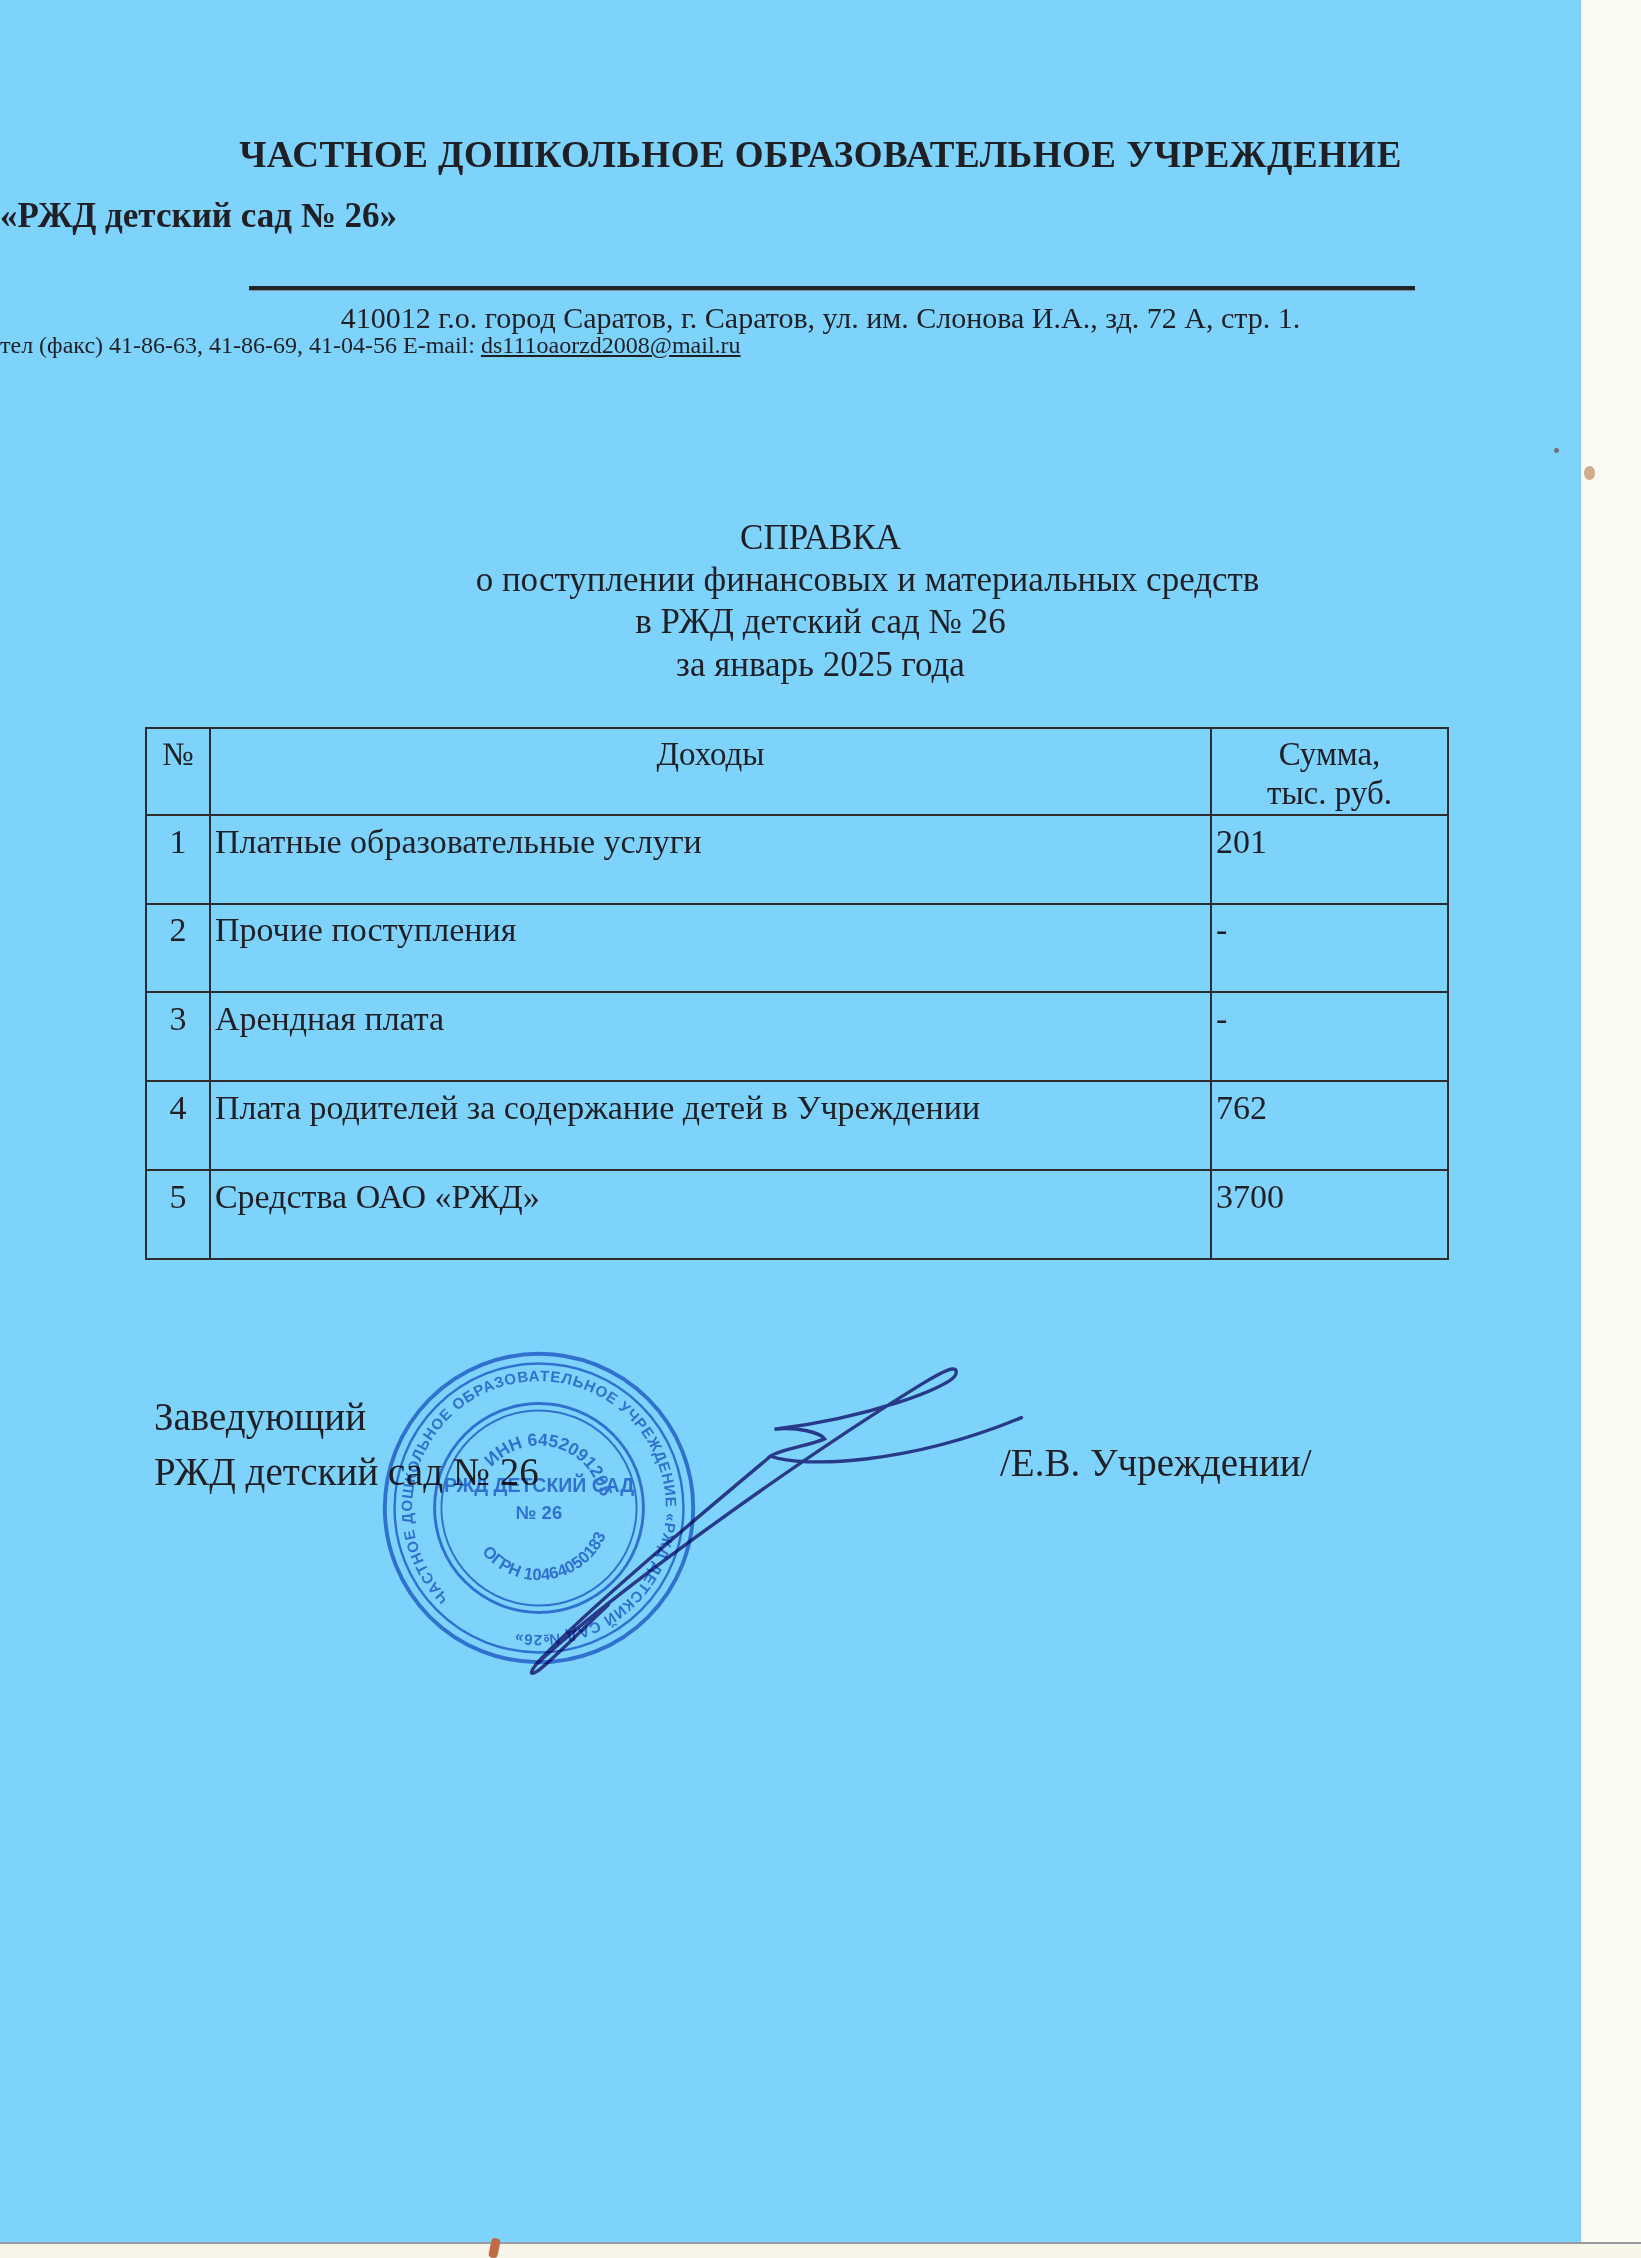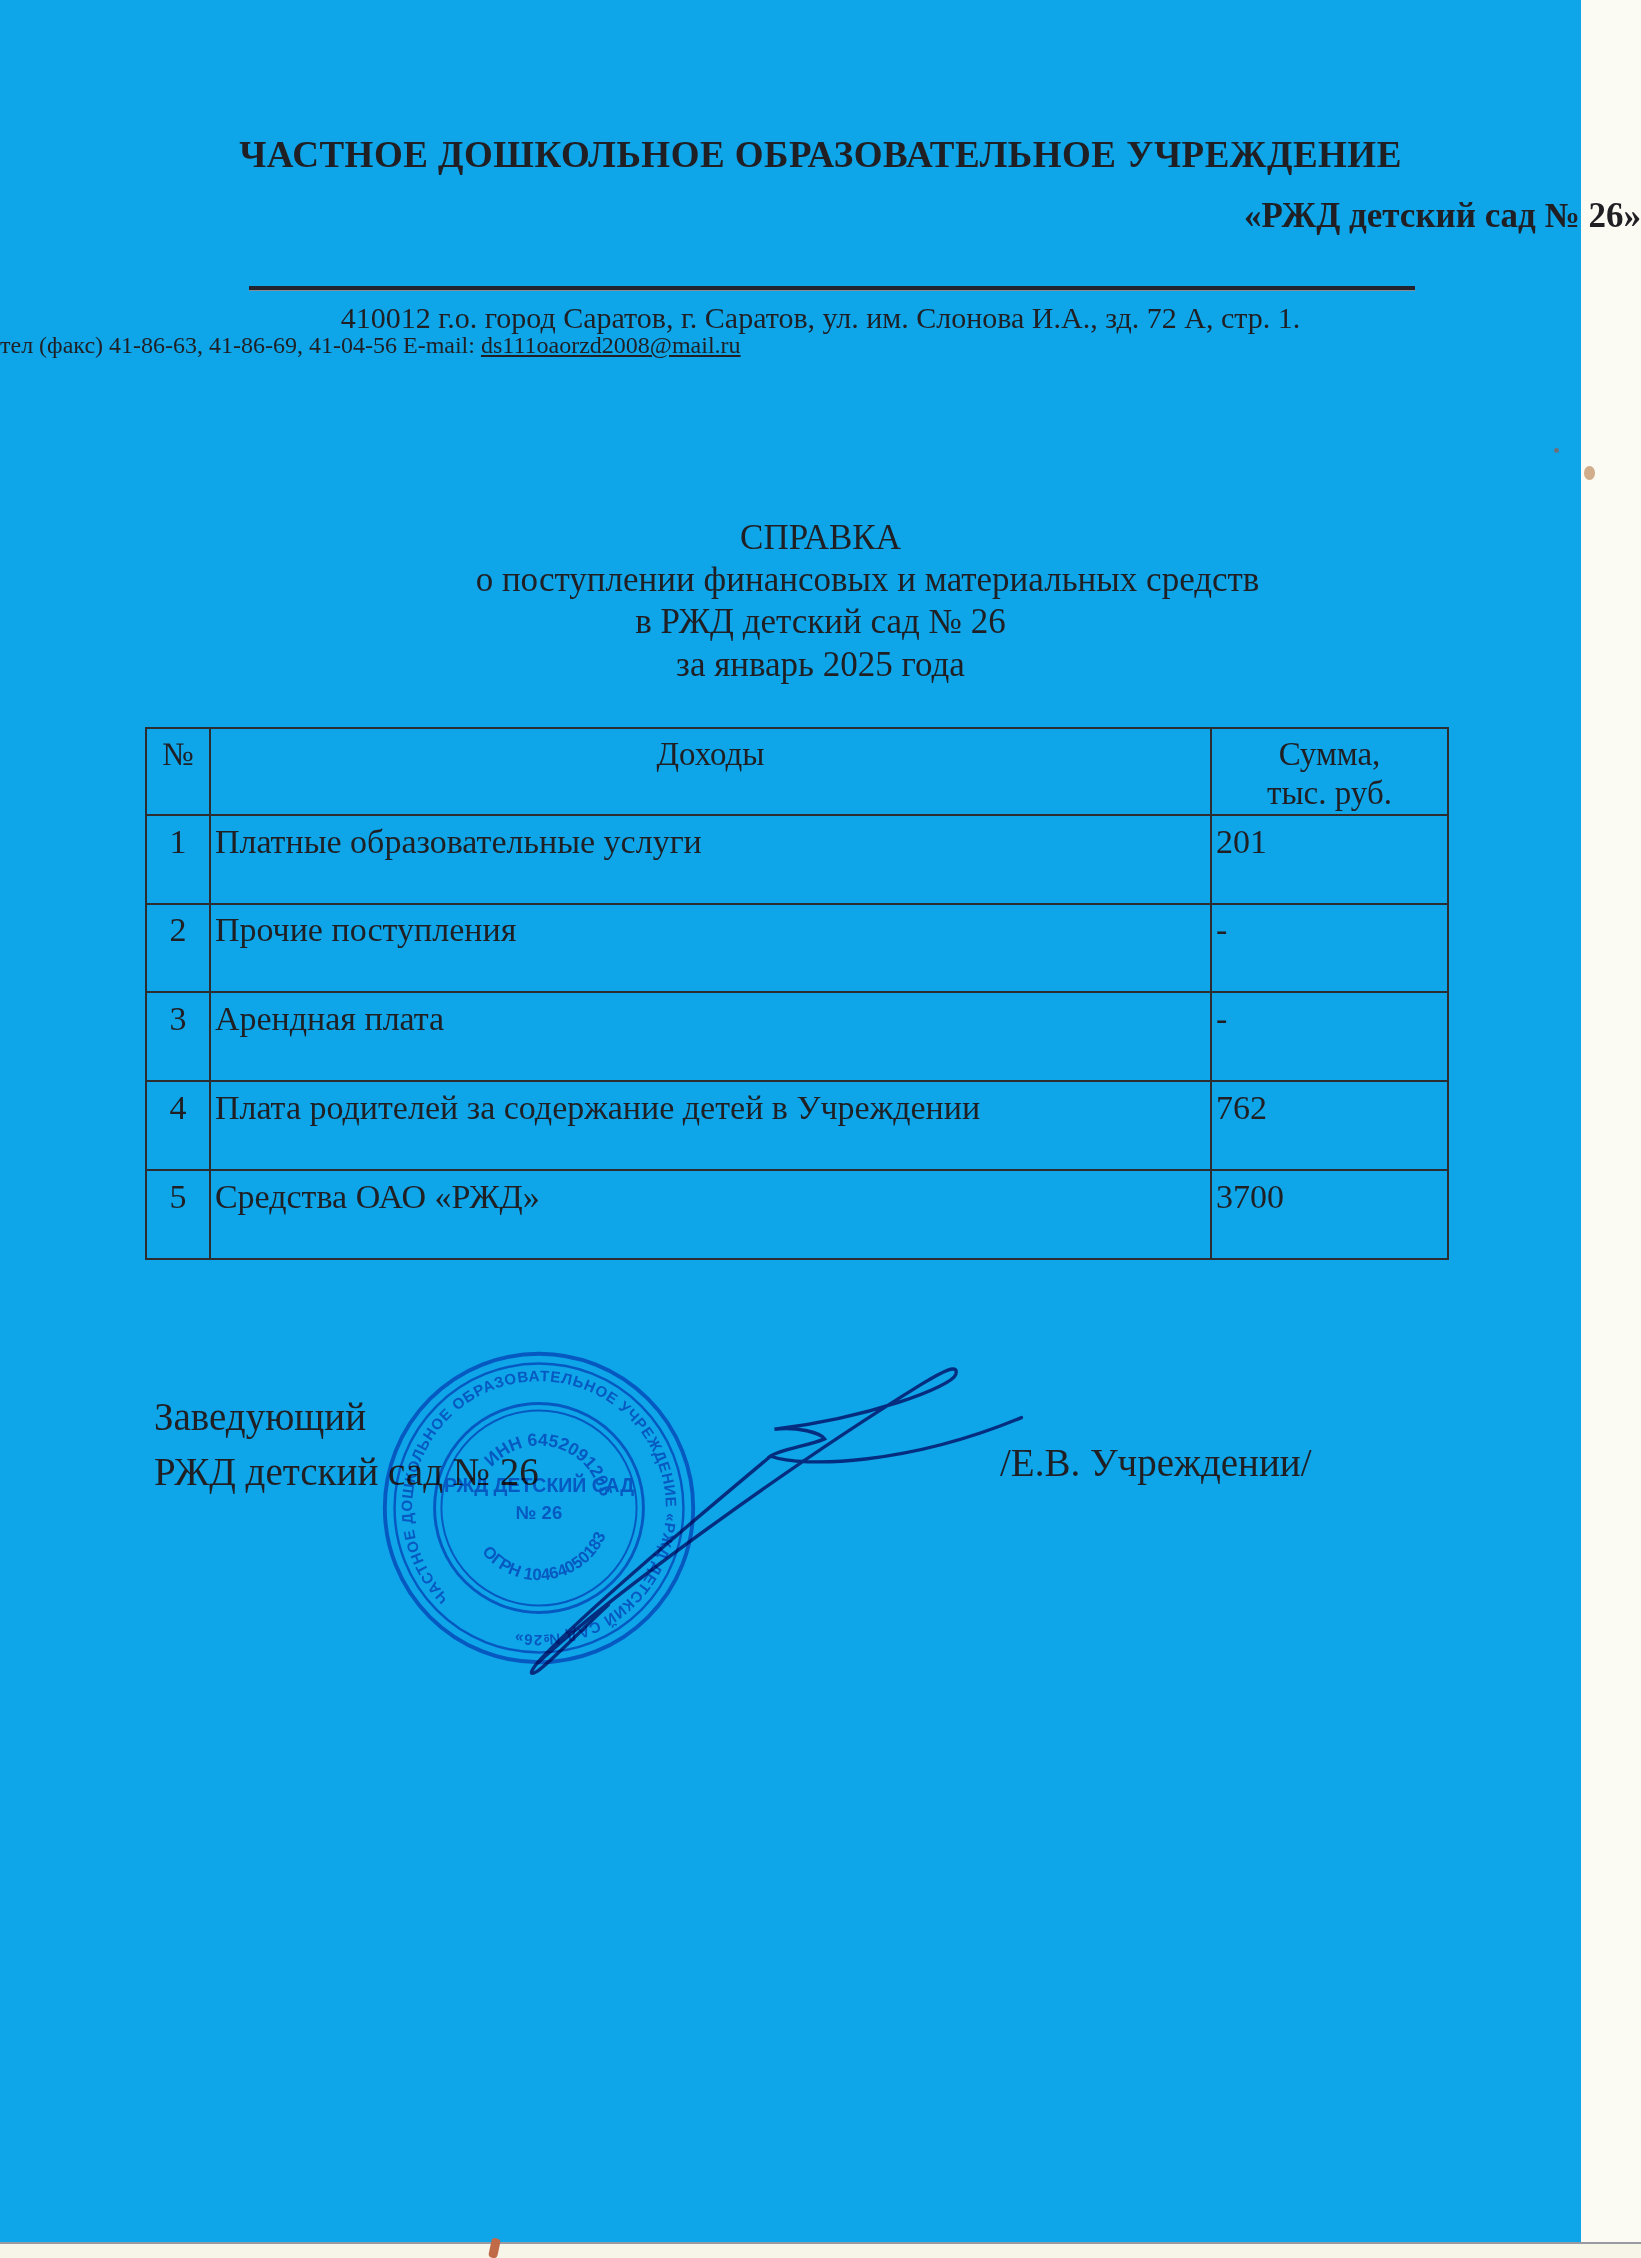--- a/index.html
+++ b/index.html
@@ -1,34 +1,34 @@
 <!DOCTYPE html>
 <html><head>
 <meta charset="utf-8">
 <style>
   html,body{margin:0;padding:0;background:#e8e8ec;}
   .page{
     position:relative;
     width:1641px;height:2258px;
-    background:#0ea5e9;
+    background:#7dd3fc;
     overflow:hidden;
     font-family:"Liberation Serif", serif;
     color:#1f1f24;
   }
   
   .scan-right-strip{position:absolute;left:1581px;top:0;width:61px;height:2258px;background:#fbfbf3;}
   .scan-bottom-strip{position:absolute;left:0;top:2242px;width:1641px;height:16.4px;background:#f7f5e8;border-top:2.9px solid #9a9aa2;}
   .speck{position:absolute;border-radius:50%;}
   .speck-a{left:1584px;top:466px;width:10.6px;height:13.5px;background:#c89a72;opacity:.8;}
   .speck-b{left:1554px;top:448px;width:4.8px;height:4.8px;background:#70707a;}
   .speck-c{left:490px;top:2238px;width:8.7px;height:20px;background:#c06a48;border-radius:3.9px;transform:rotate(12deg);}
 
   .org-line1{position:absolute;left:0;top:133px;width:1641px;text-align:center;
     font-size:37px;font-weight:bold;letter-spacing:0.5px;}
-  .org-line2{position:absolute;left:0;top:196px;width:1641px;text-align:right;
+  .org-line2{position:absolute;left:0;top:196px;width:1641px;text-align:left;
     font-size:35px;font-weight:bold;}
   .head-rule{position:absolute;left:249px;top:286px;width:1166px;height:3.9px;
     background:#23232e;border-bottom:1.9px solid #8a8a96;}
   .addr1{position:absolute;left:0;top:301px;width:1641px;text-align:center;font-size:30px;}
   .addr2{position:absolute;left:0;top:332px;width:1641px;text-align:left;font-size:24px;}
   .addr2 .email{text-decoration:underline;}
 
   .doc-title{position:absolute;left:0;width:1641px;text-align:center;font-size:35px;}
   .t1{top:518px;} .t2{top:560px;padding-left:47px;} .t3{top:602px;} .t4{top:645px;}
 

